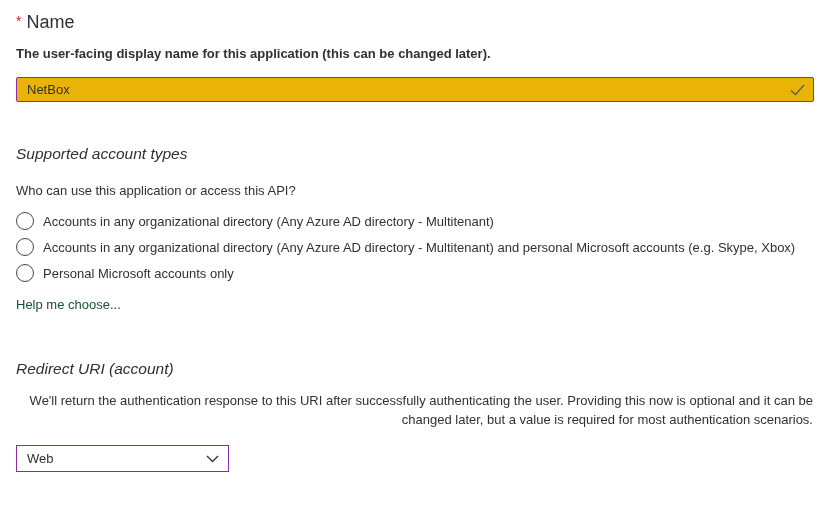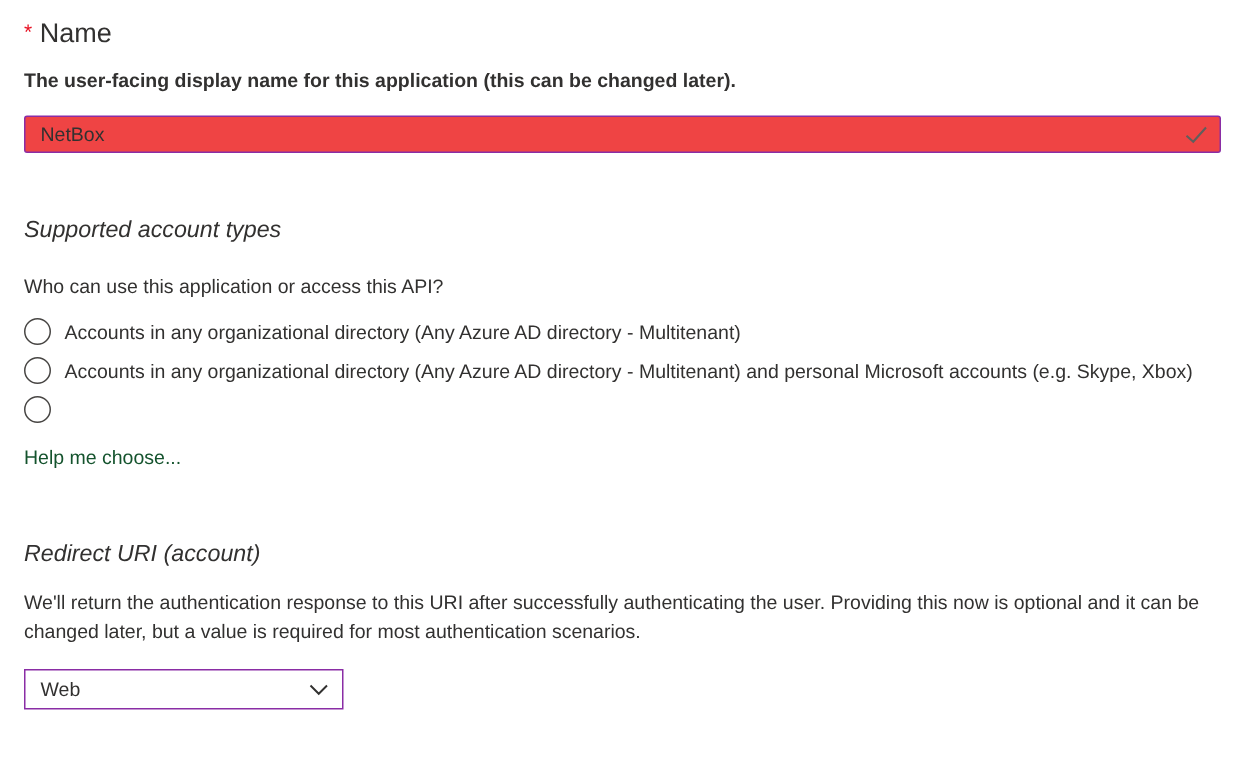--- a/index.html
+++ b/index.html
@@ -44,21 +44,21 @@
   input.text-input {
     width: 100%;
     height: 25px;
     border: 1px solid #8a2da5;
     border-radius: 2px;
     padding: 0 30px 0 10px;
     font-size: 13px;
     font-family: inherit;
     color: #323130;
     outline: none;
-    background: #ef4444;
+    background: #eab308;
   }
   .check-icon {
     position: absolute;
     right: 9px;
     top: 50%;
     transform: translateY(-50%);
     line-height: 0;
   }
 
   
@@ -113,20 +113,21 @@
     cursor: pointer;
   }
 
   
   .redirect-section { margin-top: 47px; }
   .redirect-desc {
     font-size: 13px;
     line-height: 19px;
     margin: 13px 0 16px 0;
     max-width: 801px;
+    text-align: right;
   }
   .uri-controls { display: flex; gap: 14px; align-items: center; }
   .select-box {
     width: 213px;
     height: 27px;
     border: 1px solid #8a2da5;
     border-radius: 0;
     display: flex;
     align-items: center;
     justify-content: space-between;
@@ -168,20 +169,21 @@
     <div class="radio-row">
       <span class="radio-circle"></span>
       <span class="radio-label">Accounts in any organizational directory (Any Azure AD directory - Multitenant)</span>
     </div>
     <div class="radio-row">
       <span class="radio-circle"></span>
       <span class="radio-label">Accounts in any organizational directory (Any Azure AD directory - Multitenant) and personal Microsoft accounts (e.g. Skype, Xbox)</span>
     </div>
     <div class="radio-row">
       <span class="radio-circle"></span>
+      <span class="radio-label">Personal Microsoft accounts only</span>
     </div>
   </div>
 
   <a class="help-link">Help me choose...</a>
 
   
   <div class="redirect-section">
     <h2 class="section-title" style="margin-bottom:0;">Redirect URI (account)</h2>
 
     <p class="redirect-desc">We'll return the authentication response to this URI after successfully authenticating the user. Providing this now is optional and it can be changed later, but a value is required for most authentication scenarios.</p>

